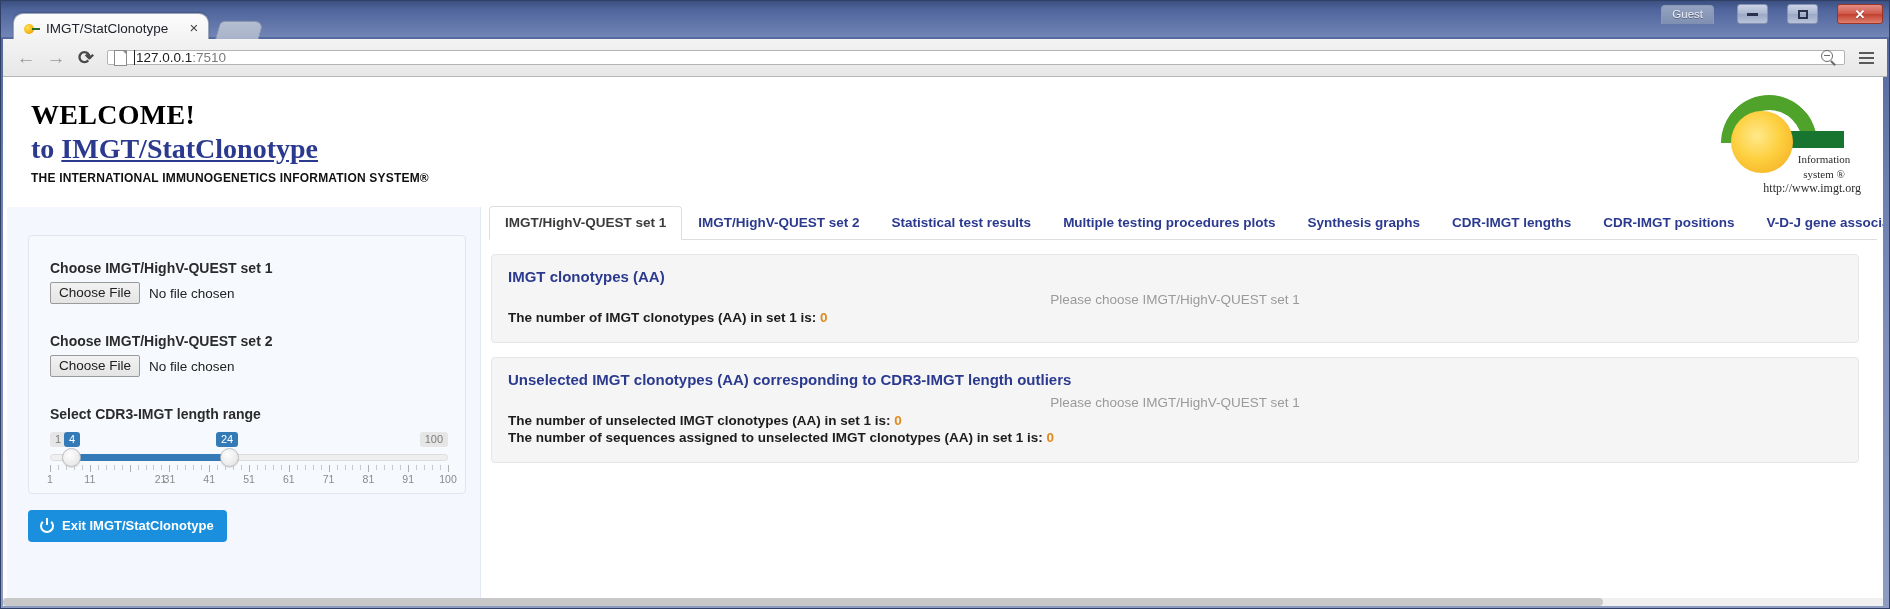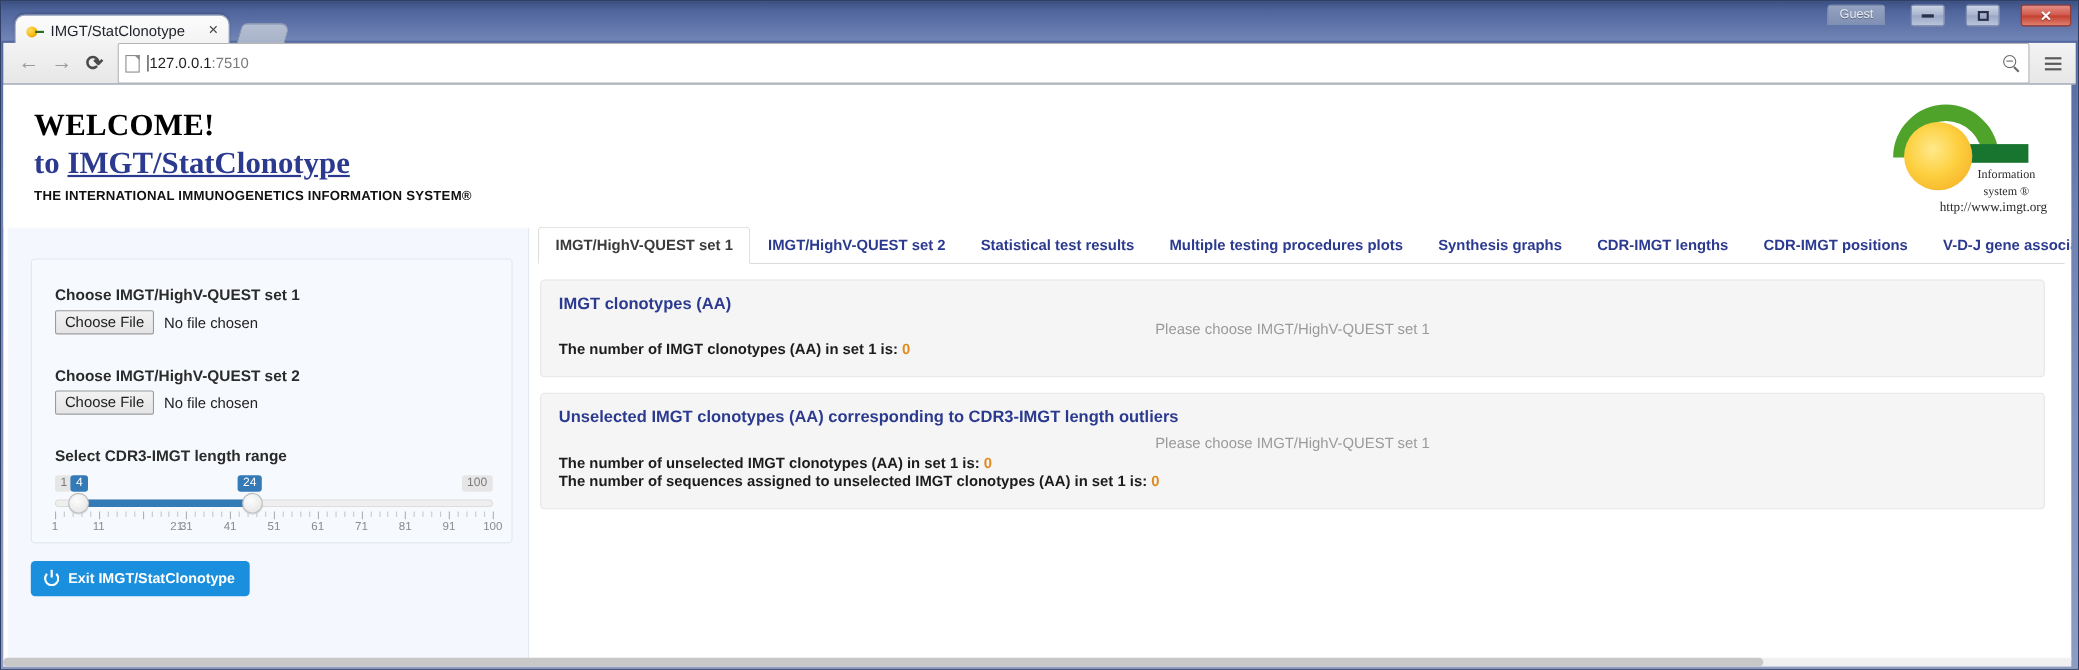--- a/index.html
+++ b/index.html
@@ -70,21 +70,21 @@
     position: absolute; left: 216px; top: 16px;
     width: 44px; height: 22px;
     background: linear-gradient(to bottom, #b9c2d4 0%, #a8b3c9 100%);
     border-top-left-radius: 5px; border-top-right-radius: 9px;
     transform: skewX(-16deg);
     border: 1px solid #8e99b3; border-bottom: none;
     opacity: .95;
   }
 
   
-  #winbtns { position: absolute; right: 6px; top: 3px; display: flex; gap: 19px; padding-left: 28px; }
+  #winbtns { position: absolute; right: 6px; top: 3px; display: flex; align-items: center; gap: 19px; padding-left: 28px; }
   .guestbtn {
     height: 19px; min-width: 52px; padding: 0 10px;
     border-radius: 4px 4px 0 0;
     border: 1px solid #8b98b7; border-bottom: none;
     background: linear-gradient(to bottom, #94a2c0 0%, #7f8fb2 100%);
     color: #e9edf5; font-size: 11.5px; line-height: 17px; text-align: center;
     text-shadow: 0 1px 0 rgba(0,0,0,.35);
     margin-right: 4px;
   }
   .wbtn {
@@ -112,21 +112,21 @@
     display: flex; align-items: center;
     padding: 0 8px;
   }
   .navicon {
     width: 30px; height: 30px; flex: 0 0 30px;
     display: flex; align-items: center; justify-content: center;
     color: #9a9a9a; font-size: 19px;
   }
   .navicon.reload { color: #4a4a4a; font-size: 19px; font-weight: bold; }
   #urlbar {
-    flex: 1 1 auto; height: 37px; margin: 0 8px 0 6px;
+    flex: 1 1 auto; height: 15px; margin: 0 8px 0 6px;
     background: #fff; border: 1px solid #b4b4b4; border-radius: 2px;
     display: flex; align-items: center; padding: 0 6px;
   }
   #urlbar .pageicon {
     width: 13px; height: 16px; flex: 0 0 13px; margin-right: 7px;
     border: 1px solid #8c8c8c; background: #fff; position: relative;
   }
   #urlbar .pageicon:after {
     content: ""; position: absolute; right: -1px; top: -1px;
     border-left: 5px solid transparent; border-top: 5px solid #8c8c8c;

